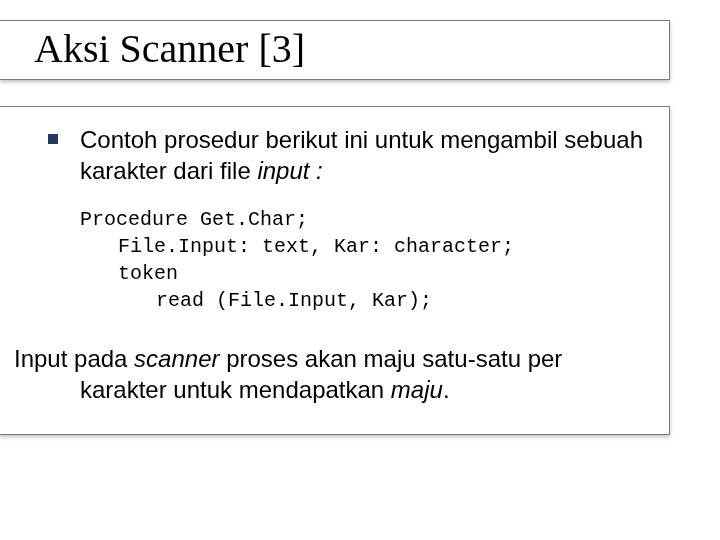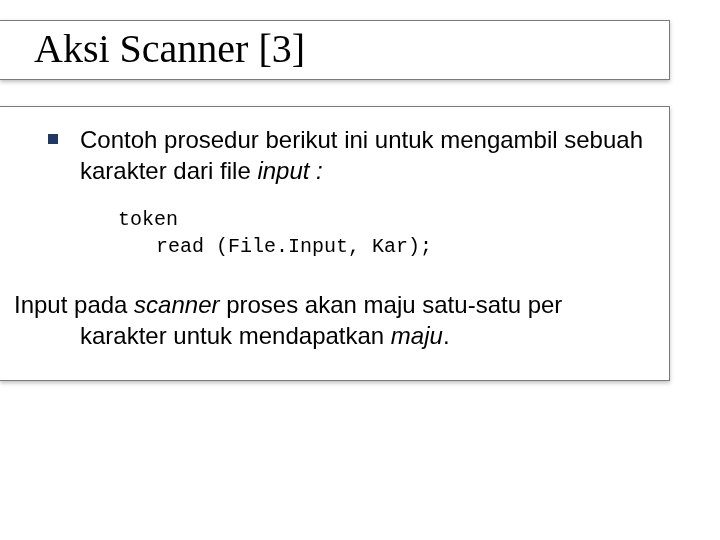--- a/index.html
+++ b/index.html
@@ -95,20 +95,22 @@
   <div class="content-wrap">
 
     <div class="bullet-row">
       <div class="bullet-mark"></div>
       <div class="bullet-text">
         <span>Contoh prosedur berikut ini untuk mengambil sebuah karakter dari file </span><span class="italic">input :</span>
       </div>
     </div>
 
     <div class="code-block">
+      <div class="code-l0">Procedure Get.Char;</div>
+      <div class="code-l1">File.Input: text, Kar: character;</div>
       <div class="code-l1">token</div>
       <div class="code-l2">read (File.Input, Kar);</div>
     </div>
 
     <div class="conclusion">
       <span>Input pada </span><span class="italic">scanner</span><span> proses akan maju satu-satu per karakter untuk mendapatkan </span><span class="italic">maju</span><span>.</span>
     </div>
 
   </div>
 

